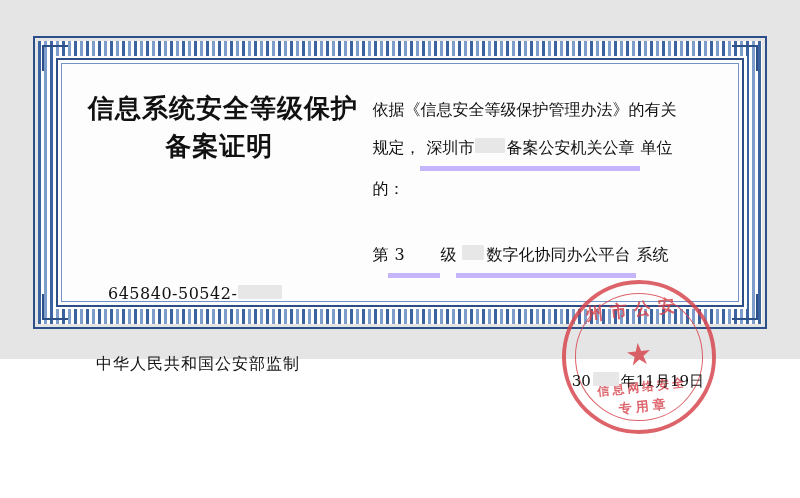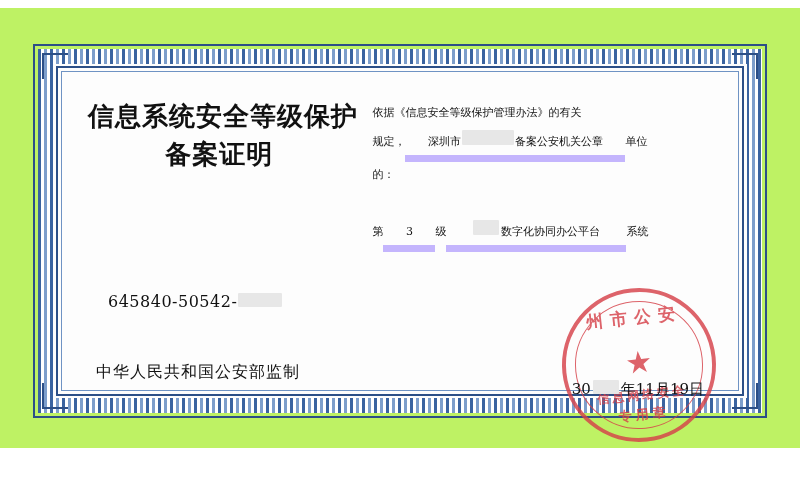--- a/index.html
+++ b/index.html
@@ -10,24 +10,23 @@
   body {
     width: 800px;
     height: 498px;
     overflow: hidden;
     font-family: "DejaVu Sans", sans-serif;
   }
 
   .certificate {
     position: relative;
     width: 800px;
-    height: 440px;
-    background: #bef264;
-    box-sizing: border-box;
-    margin-top: 8px;
+    height: 359px;
+    background: #e5e5e5;
+    box-sizing: border-box;
   }
 
   
   .border-outer {
     position: absolute;
     left: 33px;
     top: 36px;
     right: 33px;
     bottom: 30px;
     border: 2px solid #2c4f87;
@@ -156,37 +155,36 @@
     font-family: "DejaVu Serif", serif;
     font-size: 16px;
     color: #111111;
     letter-spacing: 1px;
     white-space: nowrap;
   }
 
   
   .body-line {
     font-family: "DejaVu Serif", serif;
-    font-size: 11px;
+    font-size: 16px;
     color: #111111;
     line-height: 2.0;
     white-space: nowrap;
     display: flex;
     align-items: baseline;
   }
   .body-line.row2 { margin-top: 6px; }
   .body-line.row3 { margin-top: 2px; }
   .body-line.row4 { margin-top: 34px; }
   .body-line.row5 { margin-top: 28px; }
 
   .blank-underline {
-    border-bottom: 7px solid #c4b5fd;
+    border-bottom: 5px solid #c4b5fd;
     display: inline-flex;
     align-items: baseline;
-    justify-content: center;
     padding: 0 6px 2px 6px;
     min-width: 40px;
   }
   .u-company { width: 208px; }
   .u-level   { width: 26px; text-align: center; padding-bottom: 2px; }
   .u-system  { width: 168px; }
 
   .redact {
     display: inline-block;
     background: #e7e7e7;

